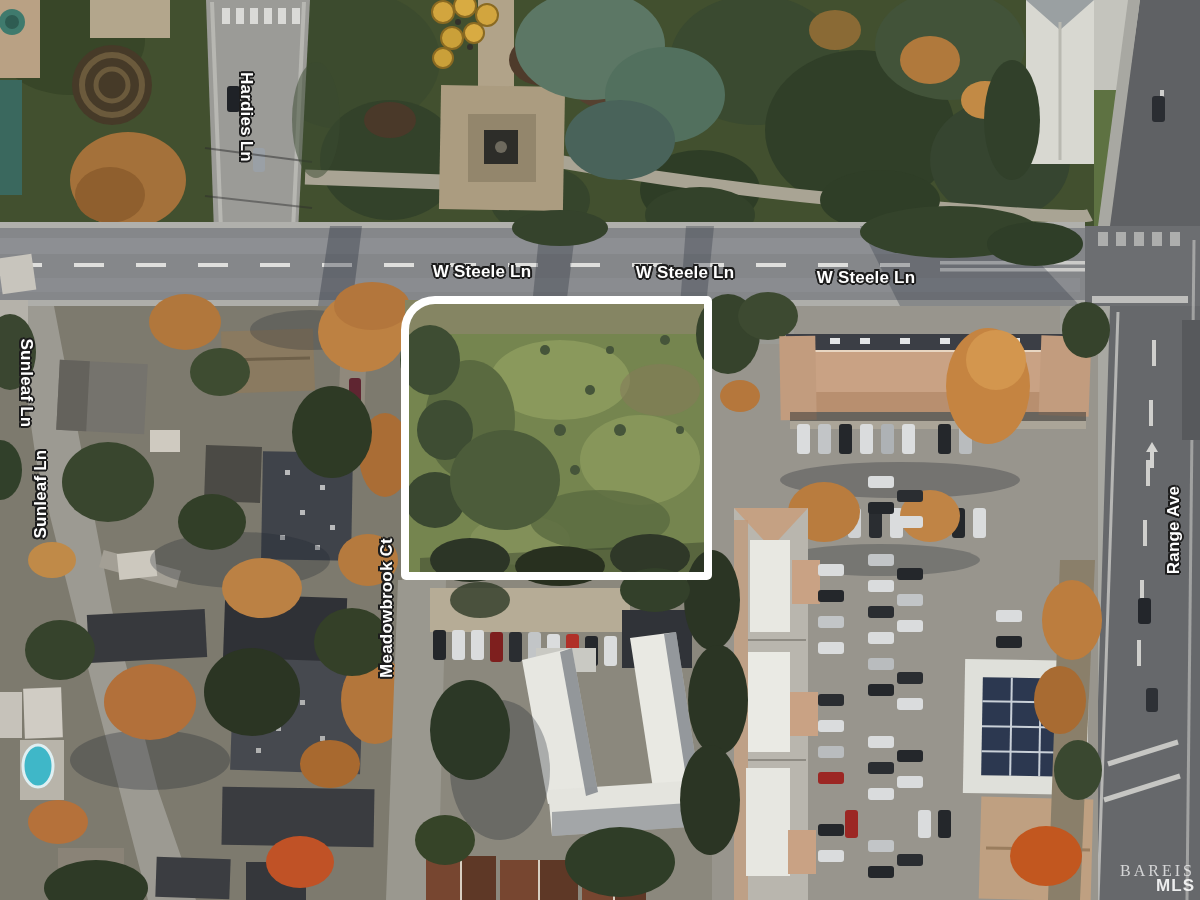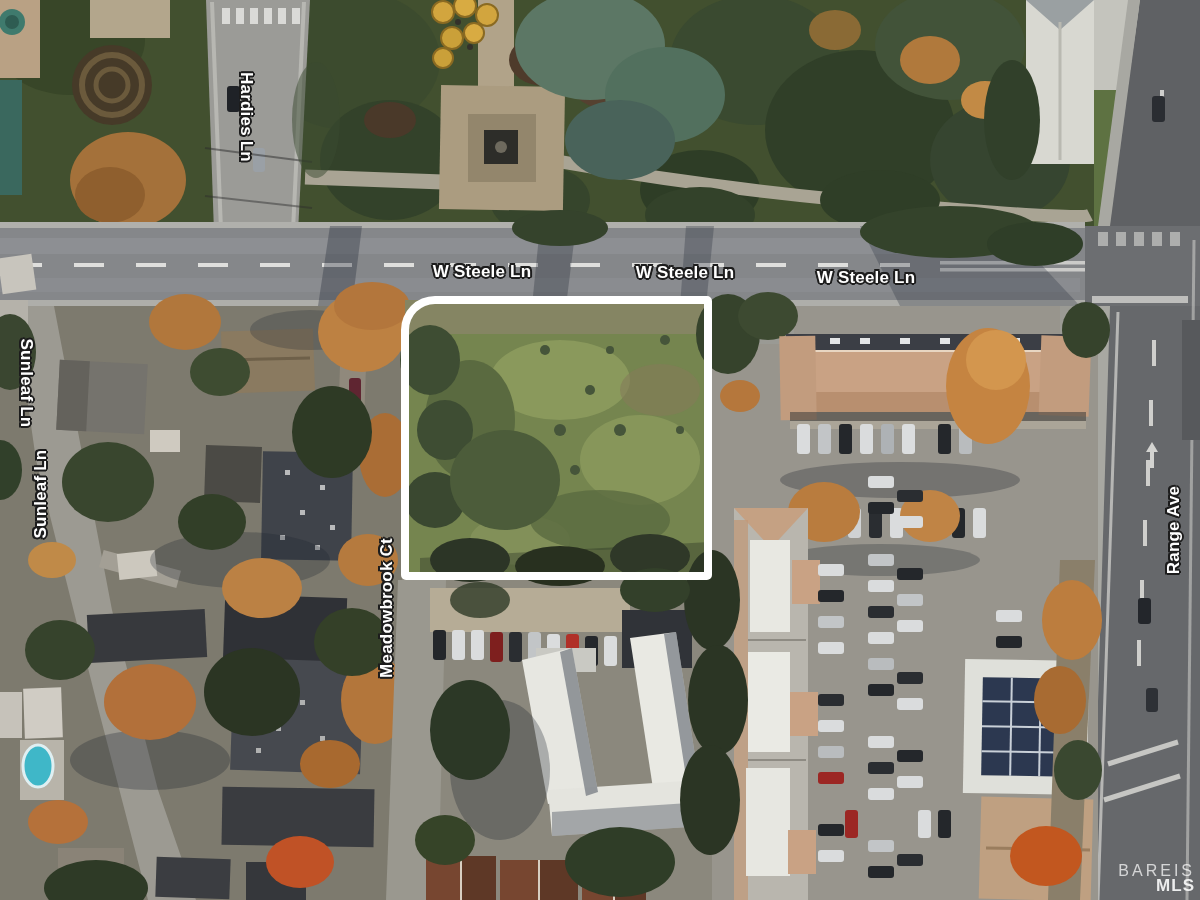--- a/index.html
+++ b/index.html
@@ -9,21 +9,21 @@
   .lbl{position:absolute;color:#fff;font-weight:bold;font-size:17px;letter-spacing:.2px;
        white-space:nowrap;transform:translate(-50%,-50%);line-height:1;
        text-shadow:-1.5px -1.5px 0 #1d1d1d,1.5px -1.5px 0 #1d1d1d,-1.5px 1.5px 0 #1d1d1d,
                    1.5px 1.5px 0 #1d1d1d,0 -2px 0 #1d1d1d,0 2px 0 #1d1d1d,
                    -2px 0 0 #1d1d1d,2px 0 0 #1d1d1d;}
   .lbl.r90{transform:translate(-50%,-50%) rotate(90deg);}
   .lbl.r270{transform:translate(-50%,-50%) rotate(-90deg);}
   .parcel{position:absolute;left:401px;top:296px;width:311px;height:284px;
           border:8px solid #ffffff;border-radius:34px 5px 5px 5px;box-sizing:border-box;}
   .wm{position:absolute;right:5px;bottom:6px;text-align:right;line-height:1;}
-  .wm1{font-family:Liberation Sans, sans-serif;font-size:16px;letter-spacing:3px;
+  .wm1{font-family:Liberation Serif, serif;font-size:16px;letter-spacing:3px;
        color:rgba(255,255,255,.72);margin-left:48px;}
   .wm2{font-weight:bold;font-size:17px;letter-spacing:1px;
        color:rgba(255,255,255,.88);margin-top:-2px;}
 </style>
 </head>
 <body>
 
 <div class="stage">
 
 <svg width="1200" height="900" viewBox="0 0 1200 900">

